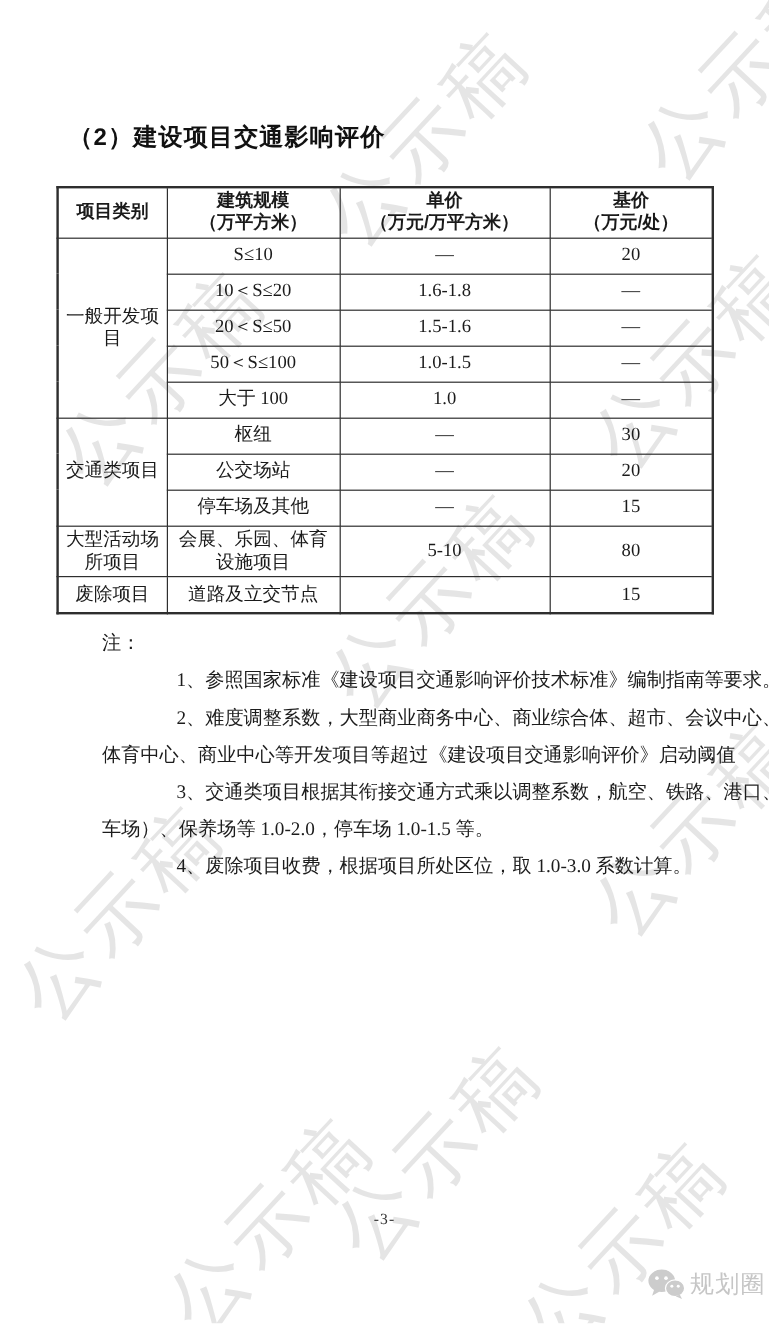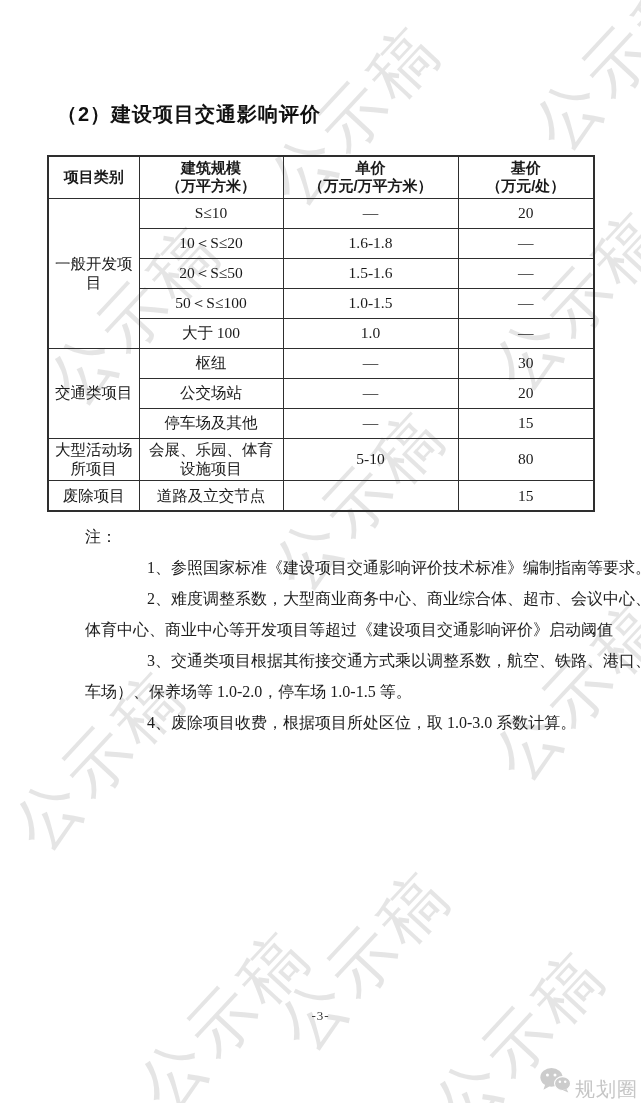--- a/index.html
+++ b/index.html
@@ -65,21 +65,20 @@
     text-align:center;font-size:13px;color:#333;
     font-family:"Liberation Serif",serif;letter-spacing:1px;
   }
   .brand{
     position:absolute;right:3px;top:1056px;
     display:flex;align-items:center;gap:4px;
   }
   .brand-text{
     font-size:20px;color:#c6c6c6;letter-spacing:1px;
     font-family:"Liberation Sans","DejaVu Sans",sans-serif;
-    margin-top:20px;
   }
 </style>
 </head>
 <body>
 
 <div class="page">
 
   <div class="wm-layer">
     <span class="wm" style="left:355px;top:115px;">公示稿</span>
     <span class="wm" style="left:620px;top:60px;">公示稿</span>

